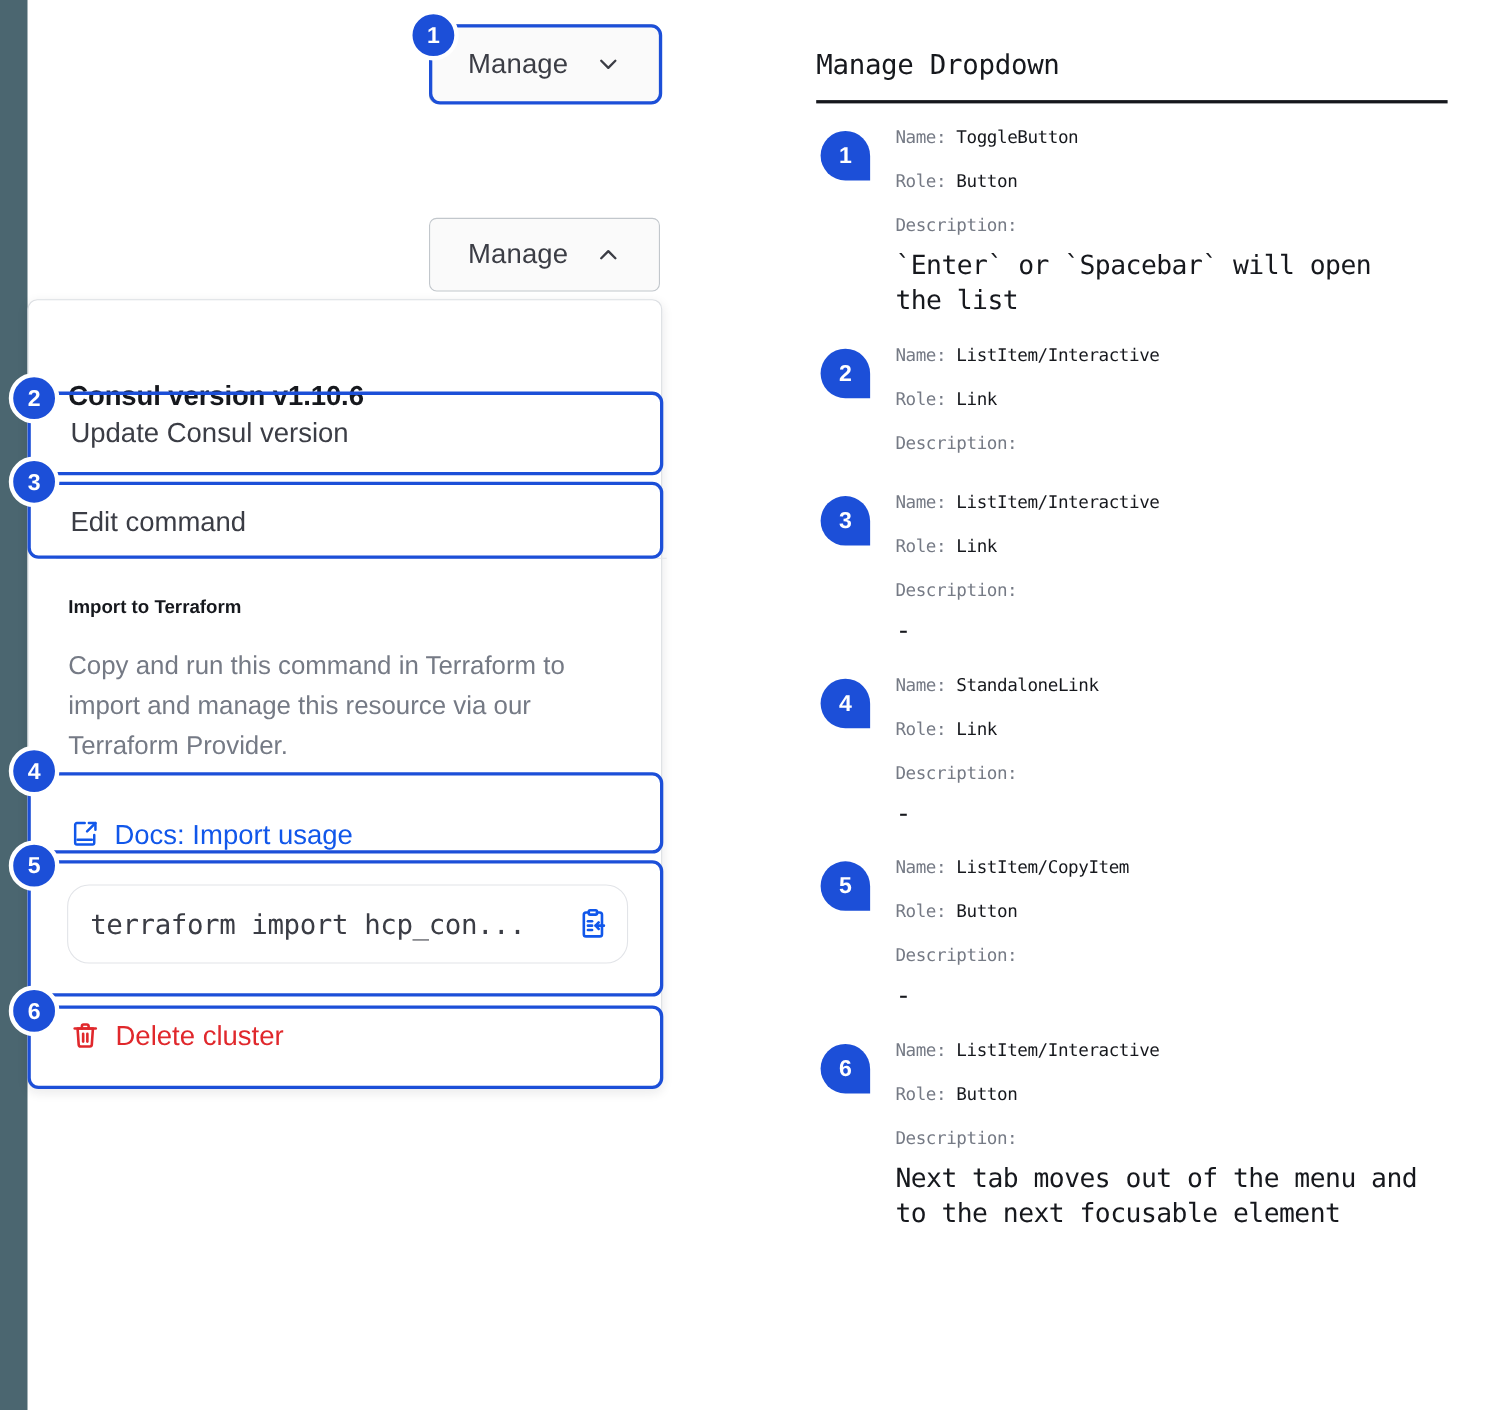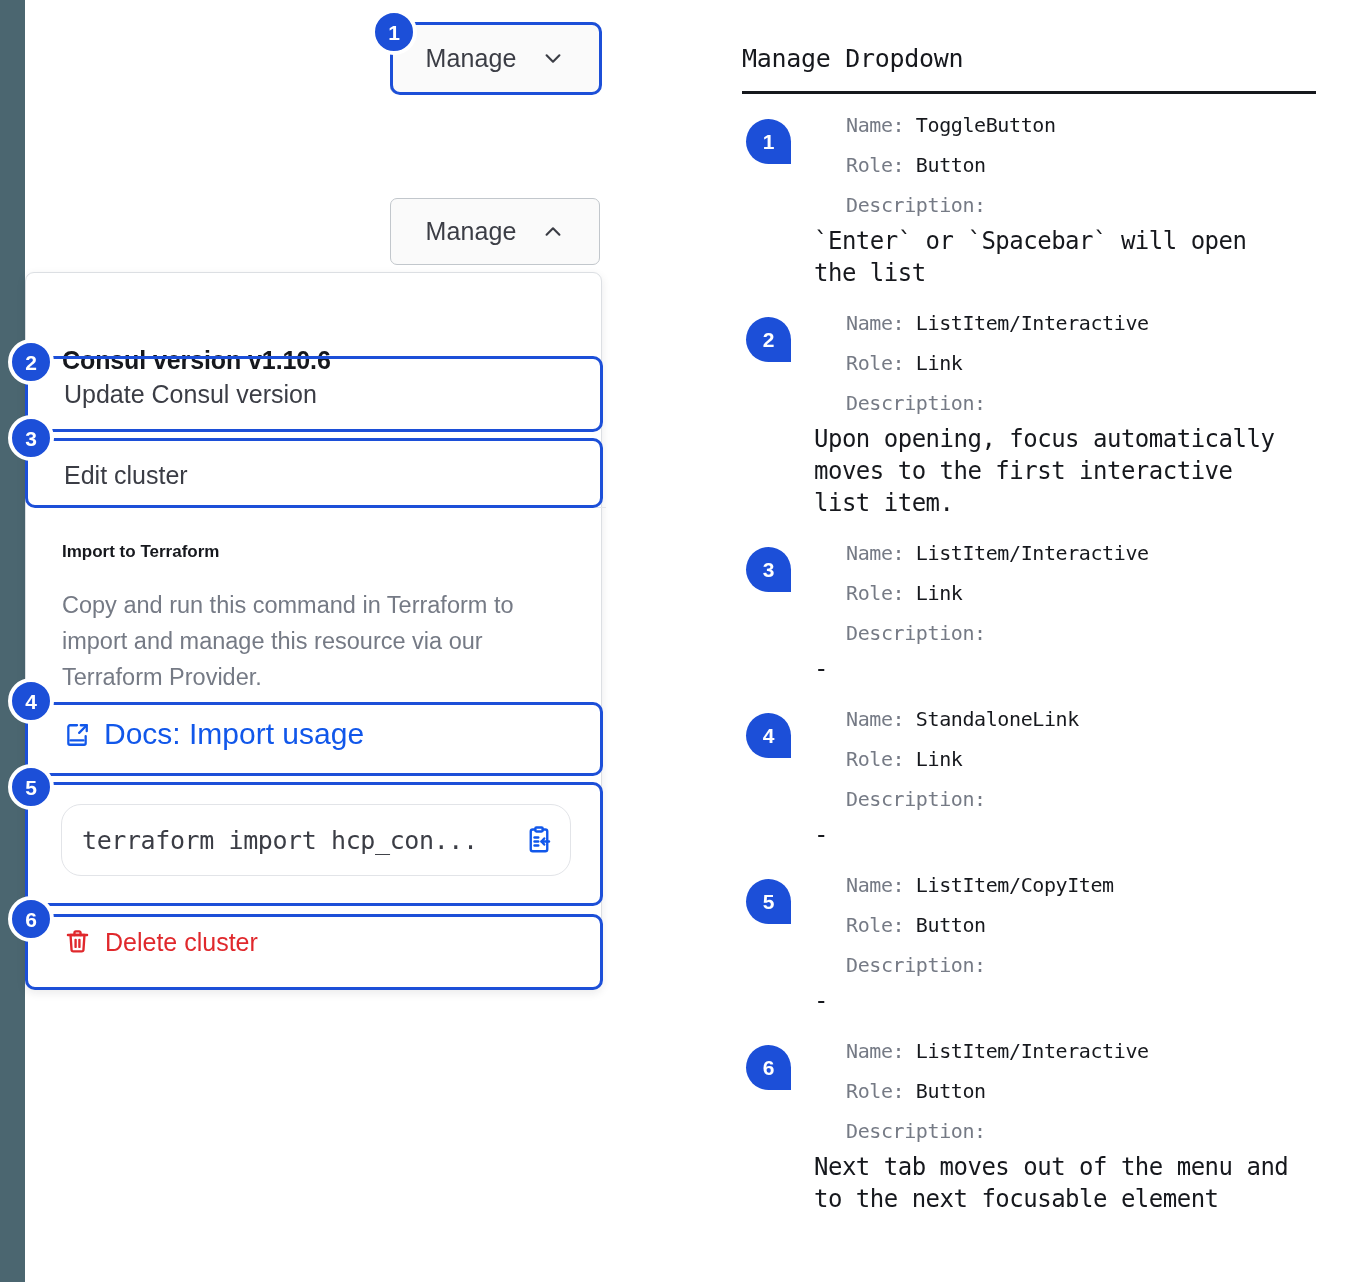--- a/index.html
+++ b/index.html
@@ -68,23 +68,23 @@
     position: absolute; left: 36px; top: 269px;
     font-size: 17px; font-weight: bold; color: #16181d;
   }
   .tf-desc {
     position: absolute; left: 36px; top: 314px;
     width: 508px;
     font-size: 23.5px; line-height: 36px; color: #757a85;
   }
 
   .docs-link {
-    position: absolute; left: 38px; top: 444px;
-    display: flex; align-items: center; gap: 14px;
-    font-size: 30px; color: #1157ea; font-weight: 500;
+    position: absolute; left: 38px; top: 472px;
+    display: flex; align-items: flex-start; gap: 14px;
+    font-size: 25px; color: #1157ea; font-weight: 500;
     text-decoration: none;
   }
   .docs-link .ico { width: 26px; height: 26px; display:block; }
 
   .code-box {
     position: absolute; left: 35px; top: 531px;
     width: 510px; height: 72px;
     background: #ffffff;
     border: 1px solid #e2e4e8;
     border-radius: 20px;
@@ -134,22 +134,22 @@
     font-size: 25px; color: #16181d; letter-spacing: -.3px;
   }
   .doc-rule {
     position: absolute; left: 742px; top: 91px;
     width: 574px; height: 3px; background: #16181d;
   }
   .doc-list { position: absolute; left: 742px; top: 105px; width: 600px; }
   .doc-item { position: relative; padding-left: 72px; margin-bottom: 14px; }
   .doc-line {
     font-family: "DejaVu Sans Mono", monospace;
-    font-size: 20px; line-height: 40px; color: #16181d;
-    letter-spacing: -.4px; white-space: pre-wrap; margin-left: 32px;
+    font-size: 16px; line-height: 40px; color: #16181d;
+    letter-spacing: -.4px; white-space: pre-wrap;
   }
   .doc-line .k { color: #757a85; }
   .doc-desc {
     font-family: "DejaVu Sans Mono", monospace;
     font-size: 24px; line-height: 32px; color: #16181d;
     letter-spacing: -.5px; white-space: pre-wrap;
   }
   .badge-tear {
     position: absolute; left: 4px; top: 14px;
     width: 45px; height: 45px;
@@ -187,21 +187,21 @@
       </svg>
     </span>
   </div>
 
   <div class="dropdown">
 
     <div class="dd-head">Consul version v1.10.6</div>
 
     <div class="dd-row-label" id="row-update">Update Consul version</div>
 
-    <div class="dd-row-label" id="row-edit">Edit cluster</div>
+    <div class="dd-row-label" id="row-edit">Edit command</div>
 
     <div class="dd-divider"></div>
 
     <div class="tf-title">Import to Terraform</div>
 
     <div class="tf-desc">Copy and run this command in Terraform to import and manage this resource via our Terraform Provider.</div>
 
     <a class="docs-link" href="#">
       <span class="ico">
         <svg viewBox="0 0 24 24" fill="none" stroke="#1157ea" stroke-width="2.1" stroke-linecap="round" stroke-linejoin="round">
@@ -268,23 +268,20 @@
         <div class="doc-line"><span class="k">Role: </span>Button</div>
         <div class="doc-line"><span class="k">Description:</span></div>
         <div class="doc-desc">`Enter` or `Spacebar` will open
 the list</div>
       </div>
       <div class="doc-item">
         <div class="badge-tear">2</div>
         <div class="doc-line"><span class="k">Name: </span>ListItem/Interactive</div>
         <div class="doc-line"><span class="k">Role: </span>Link</div>
         <div class="doc-line"><span class="k">Description:</span></div>
-        <div class="doc-desc">Upon opening, focus automatically
-moves to the first interactive
-list item.</div>
       </div>
       <div class="doc-item">
         <div class="badge-tear">3</div>
         <div class="doc-line"><span class="k">Name: </span>ListItem/Interactive</div>
         <div class="doc-line"><span class="k">Role: </span>Link</div>
         <div class="doc-line"><span class="k">Description:</span></div>
         <div class="doc-desc">-</div>
       </div>
       <div class="doc-item">
         <div class="badge-tear">4</div>

